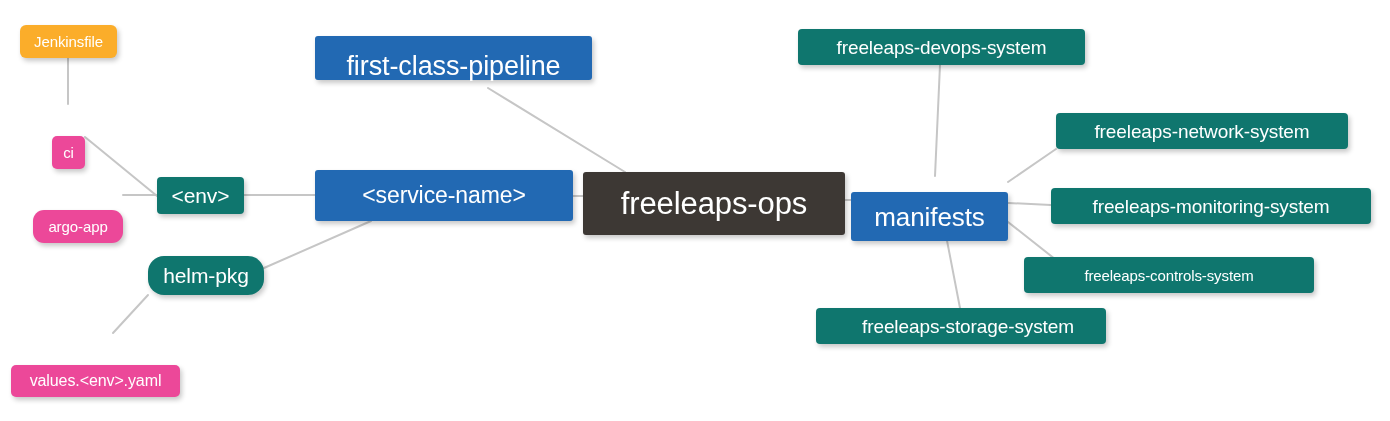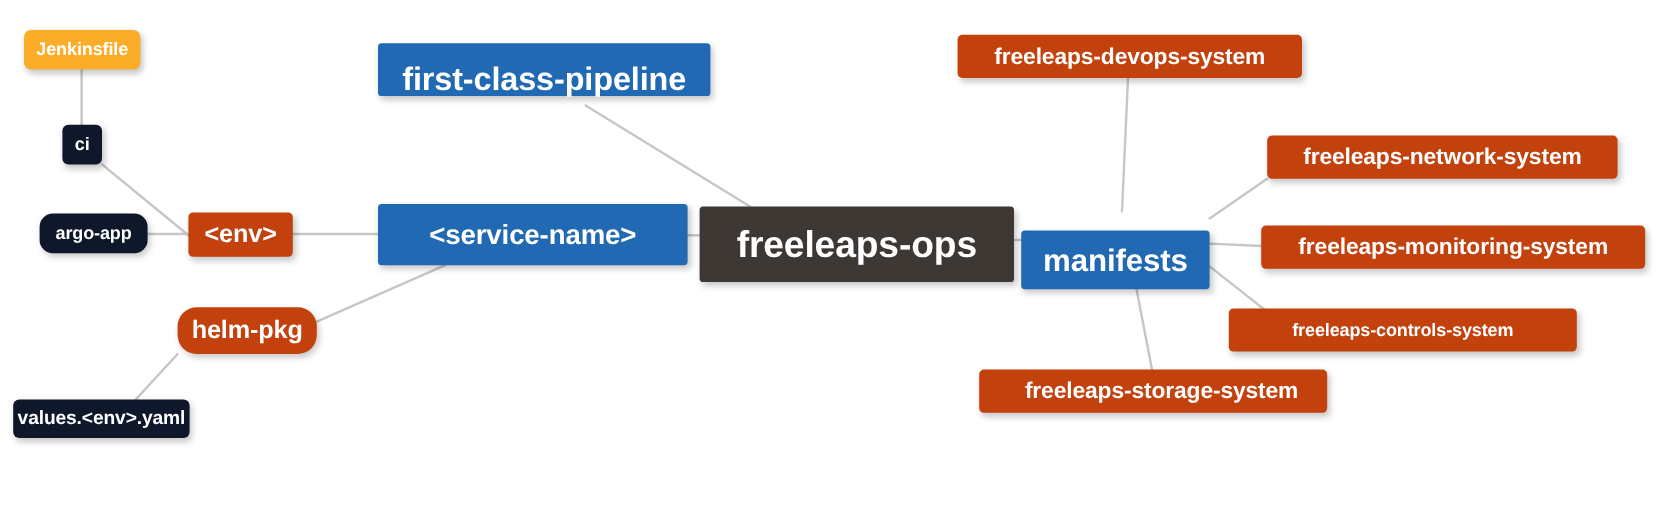--- a/index.html
+++ b/index.html
@@ -4,42 +4,42 @@
 <title>freeleaps-ops mindmap</title>
 <style>
   html,body{margin:0;padding:0;}
   body{
     width:1390px;height:421px;
     background:#ffffff;
     font-family:"Liberation Sans","DejaVu Sans",sans-serif;
     overflow:hidden;
     position:relative;
   }
-  #canvas{position:absolute;left:0;top:0;width:1390px;height:421px;font-weight:bold;}
+  #canvas{position:absolute;left:0;top:0;width:1390px;height:421px;}
   #edges{position:absolute;left:0;top:0;width:1390px;height:421px;z-index:1;}
   .node{
     position:absolute;
     z-index:2;
     box-sizing:border-box;
     display:flex;
     align-items:center;
     justify-content:center;
     color:#ffffff;
     border-radius:4px;
     white-space:nowrap;
     letter-spacing:-0.1px;
     box-shadow:2px 3px 5px rgba(0,0,0,0.22);
     padding:0 10px;
     line-height:1;
   }
   .n-root   {background:#3d3834;border-radius:3px;}
   .n-blue   {background:#2269b3;border-radius:3px;}
-  .n-green  {background:#c2410c;border-radius:4px;}
+  .n-green  {background:#0f766e;border-radius:4px;}
   .n-orange {background:#fbad2a;border-radius:6px;}
-  .n-red    {background:#0f172a;border-radius:5px;}
+  .n-red    {background:#ec4899;border-radius:5px;margin-top:32px;}
 </style>
 </head>
 <body>
 
 <div id="canvas">
   <svg id="edges" viewBox="0 0 1390 421" width="1390" height="421" xmlns="http://www.w3.org/2000/svg">
       <polyline points="68,58 68,104" fill="none" stroke="#c6c6c6" stroke-width="2" stroke-linecap="round"></polyline>
       <polyline points="85,137 157,196" fill="none" stroke="#c6c6c6" stroke-width="2" stroke-linecap="round"></polyline>
       <polyline points="123,195 157,195" fill="none" stroke="#c6c6c6" stroke-width="2" stroke-linecap="round"></polyline>
       <polyline points="244,195 315,195" fill="none" stroke="#c6c6c6" stroke-width="2" stroke-linecap="round"></polyline>
@@ -75,21 +75,21 @@
       </div>
       <div class="node n-root" style="left: 583px; top: 172px; width: 262px; height: 63px; font-size: 31px;">
         <span>freeleaps-ops</span>
       </div>
       <div class="node n-blue" style="left: 851px; top: 192px; width: 157px; height: 49px; font-size: 26px;">
         <span>manifests</span>
       </div>
       <div class="node n-green" style="left: 148px; top: 256px; width: 116px; height: 39px; font-size: 21px; border-radius: 16px;">
         <span>helm-pkg</span>
       </div>
-      <div class="node n-red" style="left: 11px; top: 333px; width: 147px; height: 32px; font-size: 16px;">
+      <div class="node n-red" style="left: 11px; top: 333px; width: 169px; height: 32px; font-size: 16px;">
         <span>values.&lt;env&gt;.yaml</span>
       </div>
       <div class="node n-green" style="left: 798px; top: 29px; width: 287px; height: 36px; font-size: 19px;">
         <span>freeleaps-devops-system</span>
       </div>
       <div class="node n-green" style="left: 1056px; top: 113px; width: 292px; height: 36px; font-size: 19px;">
         <span>freeleaps-network-system</span>
       </div>
       <div class="node n-green" style="left: 1051px; top: 188px; width: 320px; height: 36px; font-size: 19px;">
         <span>freeleaps-monitoring-system</span>

